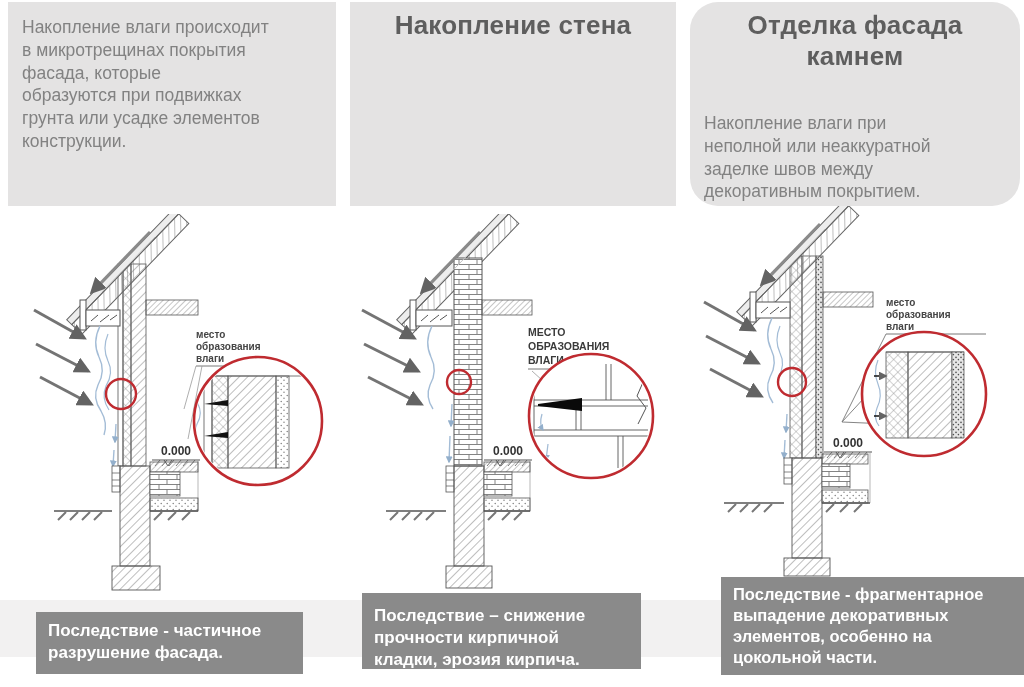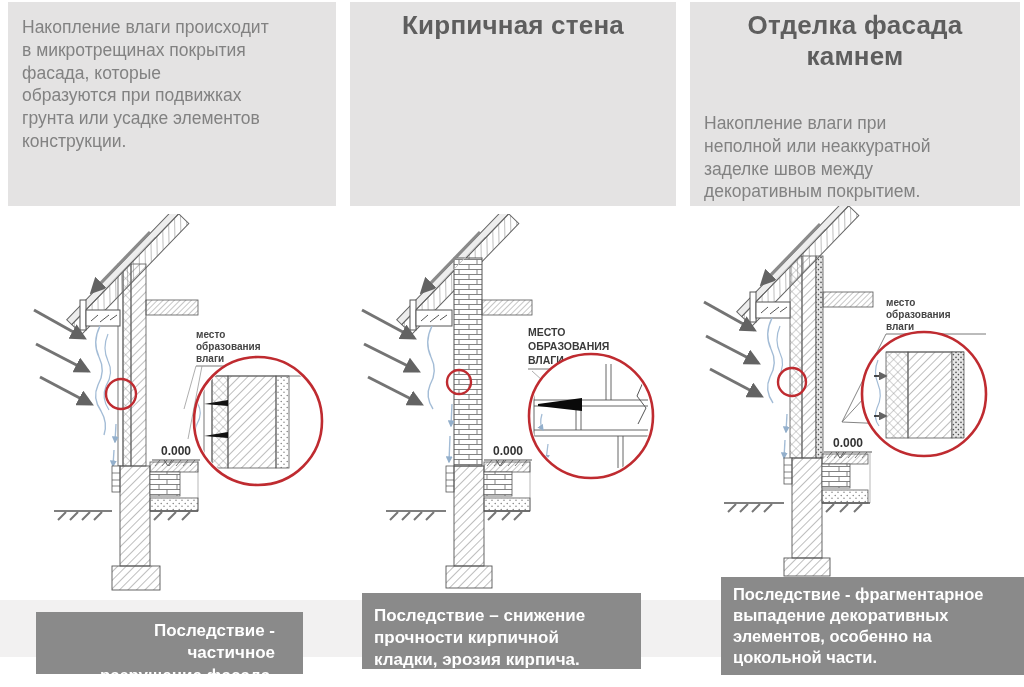--- a/index.html
+++ b/index.html
@@ -5,39 +5,39 @@
   html,body{margin:0;padding:0;}
   body{
     width:1024px;height:687px;position:relative;overflow:hidden;
     background:#ffffff;
     font-family:"Liberation Sans","DejaVu Sans",sans-serif;
   }
   .band{position:absolute;left:0;top:600px;width:1024px;height:57px;background:#f2f1f1;}
   .card{position:absolute;top:2px;height:204px;background:#e4e3e3;}
   .card.c1{left:8px;width:328px;}
   .card.c2{left:350px;width:326px;}
-  .card.c3{left:690px;width:330px;}
+  .card.c3{left:690px;width:330px;border-radius:28px;}
   .card h2{
     margin:8px 6px 0 6px;text-align:center;
     font-size:26px;font-weight:700;color:#5e5e5e;letter-spacing:0.2px;
   }
   .card .desc{
     margin-top:14px;padding:0 14px;white-space:pre-line;
     font-size:17.5px;line-height:1.3;color:#828282;font-weight:400;
   }
   .card.c3 .desc{margin-top:40px;}
   .diagram{position:absolute;}
   .diagram.s1{left:28px;top:214px;width:312px;height:398px;}
   .diagram.s2{left:356px;top:214px;width:312px;height:379px;}
   .diagram.s3{left:690px;top:206px;width:332px;height:371px;}
   .consequence{
     position:absolute;background:#8a8a8a;color:#ffffff;
     font-weight:700;white-space:pre-line;box-sizing:border-box;
   }
-  .consequence.d1{left:36px;top:612px;width:267px;height:62px;font-size:17px;line-height:1.32;padding:8px 28px;text-align:right;}
+  .consequence.d1{left:36px;top:612px;width:267px;height:62px;font-size:17px;line-height:1.32;padding:8px 12px;}
   .consequence.d2{left:362px;top:593px;width:279px;height:76px;font-size:17px;line-height:1.3;padding:12px 12px;}
   .consequence.d3{left:689px;top:577px;width:326px;height:98px;font-size:16.5px;line-height:1.28;padding:7px 12px;margin-left:32px;}
   svg text.callout{font-size:10px;font-weight:700;fill:#454545;}
   svg text.callout.up{font-size:10.5px;fill:#3a3a3a;}
   svg text.lvl{font-size:12px;font-weight:700;fill:#333;}
 </style>
 </head>
 <body>
 
 <svg width="0" height="0" style="position:absolute" aria-hidden="true">
@@ -172,21 +172,21 @@
       <polygon points="176,222 200,218 200,224" fill="#111"></polygon>
       <path d="M170,170 q-5,10 0,20 q5,10 -1,20 q-4,9 2,18" stroke="#a3bcd6" stroke-width="1.2" fill="none"></path>
     </g>
   </g>
 </svg>
 
 <div class="consequence d1">Последствие - частичное
 разрушение фасада.</div>
 
 <div class="card c2">
-  <h2>Кирпичная стена</h2>
+  <h2>Накопление стена</h2>
 </div>
 
 <svg class="diagram s2" viewBox="0 0 312 379">
 
   <g transform="translate(60,116) rotate(-46)">
     <rect x="-6" y="-21" width="154" height="7" fill="#ededed" stroke="#666" stroke-width="1"></rect>
     <rect x="-6" y="-14" width="154" height="14" fill="url(#hatch)" stroke="#666" stroke-width="1"></rect>
   </g>
 
   <rect x="98" y="44" width="28" height="208" fill="url(#brick)" stroke="#555" stroke-width="1"></rect>

